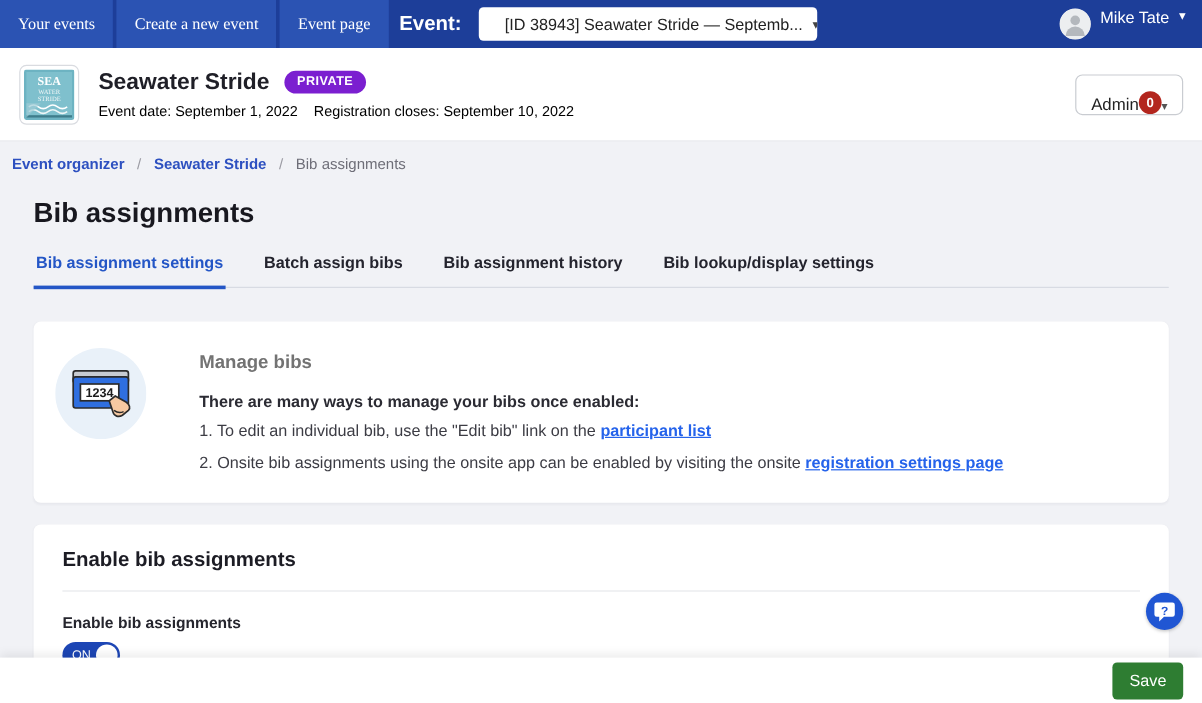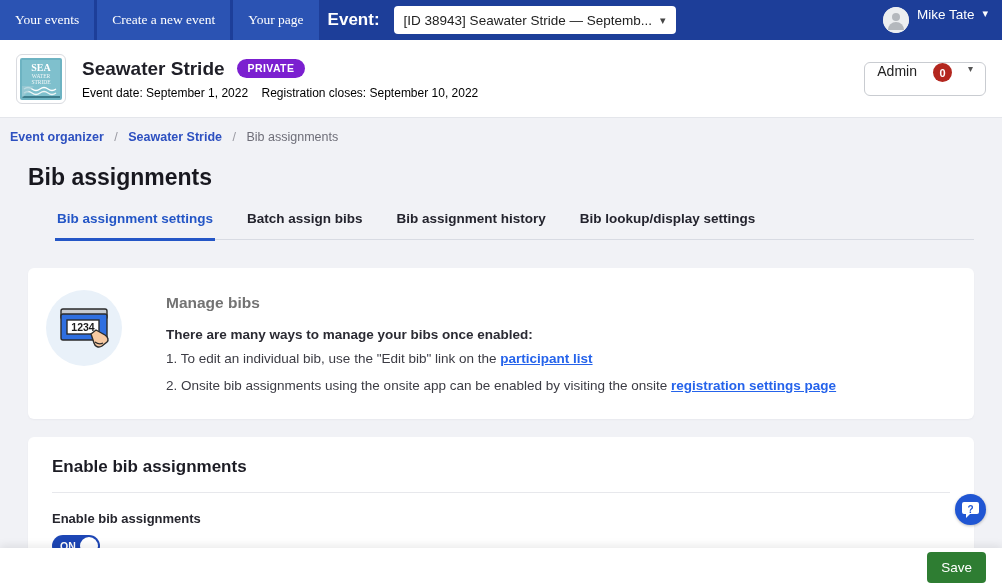--- a/index.html
+++ b/index.html
@@ -21,21 +21,21 @@
   .nav-btn {
     background:#2b53b3; color:#fff; font-size:13.5px; line-height:40px;
     padding:0 15px; margin-right:3px; cursor:pointer; text-decoration:none;
     white-space:nowrap;
     font-family:Liberation Serif, serif;
   }
   .event-label { color:#fff; font-size:17px; font-weight:700; margin-left:6px;text-align:center; }
   .event-select {
     margin-left:14px; width:282px; height:28px; background:#fff; border-radius:4px;
     display:flex; align-items:center; justify-content:space-between;
-    padding:0 10px; font-size:13.5px; color:#222; cursor:pointer;
+    padding:0 22px; font-size:13.5px; color:#222; cursor:pointer;
     white-space:nowrap; overflow:hidden;
   }
   .event-select .caret { color:#444; font-size:11px; margin-left:8px; }
   .nav-user { display:flex; align-items:flex-start; gap:8px; color:#fff; font-size:13.5px; cursor:pointer; }
   .avatar {
     width:26px; height:26px; border-radius:50%; background:#eceef0;
     display:flex; align-items:center; justify-content:center; overflow:hidden;
   }
   .nav-user .caret { font-size:11px; color:#fff; }
 
@@ -53,42 +53,41 @@
   .title-row { display:flex; align-items:center; gap:12px; }
   .event-title { font-size:19px; font-weight:700; color:#1f1f27; }
   .badge-private {
     background:#7b1fd0; color:#fff; font-size:10.5px; font-weight:700;
     letter-spacing:.4px; border-radius:11px; padding:4px 11px; line-height:1;
   }
   .event-dates { margin-top:6px; font-size:12px; color:#000000; }
   .event-dates span + span { margin-left:10px; }
   .admin-btn {
     position:absolute; right:16px; top:22px; height:34px; background:#fff;
-    border:1px solid #c9ccd1; border-radius:6px; display:flex; align-items:flex-start;
-    gap:16px; padding:0 12px; font-size:14px; color:#222; cursor:pointer;
+    border:1px solid #c9ccd1; border-radius:6px; display:flex; align-items:flex-end;
+    gap:0; padding:0 12px; font-size:14px; color:#222; cursor:pointer;
   }
   .admin-count {
     width:19px; height:19px; border-radius:50%; background:#b3261e; color:#fff;
     font-size:11px; font-weight:700; display:flex; align-items:center; justify-content:center;
   }
   .admin-btn .caret { font-size:10px; color:#555; }
 
   
   .breadcrumb { padding:12px 10px 0 10px; font-size:12.5px; color:#6e6e78; }
   .breadcrumb a { color:#2d50c0; font-weight:700; text-decoration:none; cursor:pointer; }
   .crumb-sep { color:#9a9aa2; margin:0 7px; }
 
   
   .main { padding:0 28px; }
   .page-title { margin-top:20px; font-size:23px; font-weight:700; color:#18181f; }
 
   .tabs {
     margin-top:16px; display:flex; gap:30px; border-bottom:1px solid #d8dbe3;
     position:relative;
-    margin-left:27px;
   }
   .tab {
     font-size:13.5px; font-weight:700; color:#24242e; padding:4px 2px 12px 2px;
     cursor:pointer; text-decoration:none; position:relative; white-space:nowrap;
   }
   .tab.active { color:#2456c6; border-bottom:3px solid #2456c6; margin-bottom:-2px; }
   .tab-highlight {
     position:absolute; left:-10px; right:-10px; top:-9px; bottom:-3px;
     border:4px solid #e3492b; pointer-events:none;
   }
@@ -107,21 +106,21 @@
   .inline-link { color:#2563eb; font-weight:700; text-decoration:underline; cursor:pointer; }
 
   .card.enable { margin-top:18px; padding:20px 24px 14px 24px; }
   .enable-title { font-size:17px; font-weight:700; color:#1c1c24; }
   .enable-divider { border:none; border-top:1px solid #e7e8ec; margin:15px 0 0 0; }
   .toggle-label { margin-top:18px; font-size:13px; font-weight:700; color:#26262e; }
   .toggle {
     margin-top:9px; width:48px; height:22px; border-radius:11px; background:#1d46b5;
     display:flex; align-items:center; cursor:pointer; position:relative;
   }
-  .toggle-text { color:#fff; font-size:10.5px; font-weight:700; margin-left:8px; }
+  .toggle-text { color:#fff; font-size:10.5px; font-weight:400; margin-left:8px; }
   .toggle-knob {
     position:absolute; right:2px; top:2px; width:18px; height:18px;
     border-radius:50%; background:#fff;
   }
 
   
   .help-btn {
     position:absolute; right:16px; bottom:61px; width:31px; height:31px;
     border-radius:50%; background:#2056d3; display:flex; align-items:center;
     justify-content:center; cursor:pointer; box-shadow:0 1px 3px rgba(0,0,0,.25);
@@ -136,21 +135,21 @@
     font-size:13.5px; font-family:inherit; padding:8px 14px; cursor:pointer;
   }
 </style>
 </head>
 <body>
 
 <div class="topnav">
   <nav class="nav-left">
     <a class="nav-btn">Your events</a>
     <a class="nav-btn">Create a new event</a>
-    <a class="nav-btn">Your page</a>
+    <a class="nav-btn">Event page</a>
     <span class="event-label">Event:</span>
     <div class="event-select">
       <span>[ID 38943] Seawater Stride — Septemb...</span>
       <span class="caret">▾</span>
     </div>
   </nav>
   <div class="nav-user">
     <span class="avatar">
       <svg width="26" height="26" viewBox="0 0 26 26">
         <circle cx="13" cy="13" r="13" fill="#eceef0"></circle>

